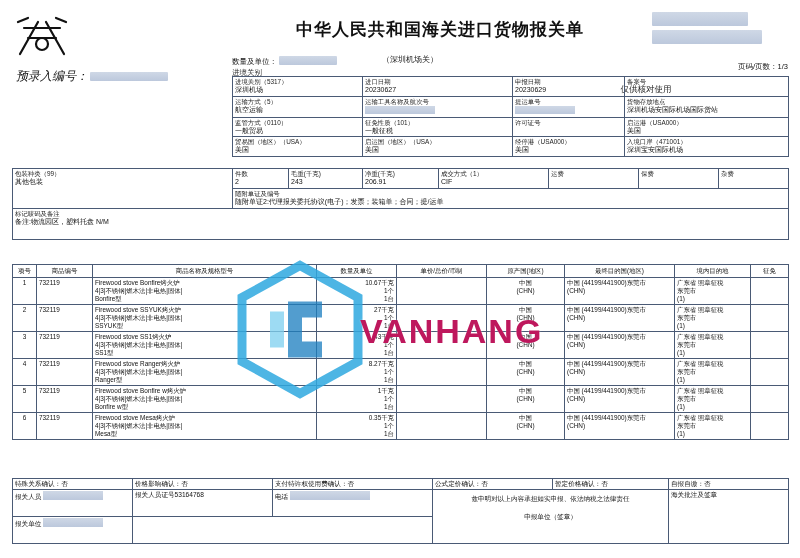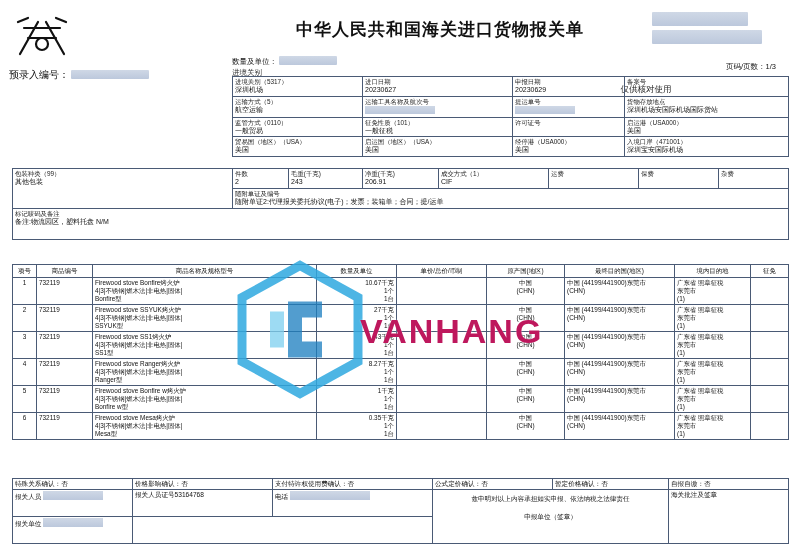--- a/index.html
+++ b/index.html
@@ -34,25 +34,25 @@
 
   .subtitle{
     position:absolute;left:260px;top:54px;width:300px;text-align:center;
     font-size:8px;color:#222;
   }
   .stamp{
     position:absolute;left:586px;top:52px;width:120px;text-align:center;
     font-size:8.5px;color:#222;margin-top:32px;
   }
   .pagenum{
-    position:absolute;right:24px;top:62px;font-size:7.5px;
+    position:absolute;right:12px;top:62px;font-size:7.5px;
   }
 
   
-  .preentry{position:absolute;left:9px;top:68px;font-size:10px;}
+  .preentry{position:absolute;left:16px;top:68px;font-size:12px;font-style:italic;}
   .preentry .redact{width:78px;height:9px;vertical-align:-1px;margin-left:2px;}
   .customs-field{position:absolute;left:232px;top:56px;font-size:7.5px;}
   .customs-field .redact{width:58px;height:9px;vertical-align:-1px;margin-left:2px;}
   .airport{position:absolute;left:232px;top:68px;font-size:7.5px;color:#333;}
 
   
   .grid{position:absolute;border-collapse:collapse;table-layout:fixed;}
   .grid td{
     border:0.6px solid #4a5a75;
     vertical-align:top;
@@ -107,20 +107,21 @@
         <path d="M4 8 L14 4"></path>
         <path d="M52 8 L42 4"></path>
       </g>
     </svg>
   </div>
 
   <div class="doc-title">中华人民共和国海关进口货物报关单</div>
   <div class="redact hdr-redact1"></div>
   <div class="redact hdr-redact2"></div>
 
+  <div class="subtitle">（深圳机场关）</div>
   <div class="stamp">仅供核对使用</div>
   <div class="pagenum">页码/页数：1/3</div>
 
   <div class="preentry">
     <span>预录入编号：</span><span class="redact"></span>
   </div>
   <div class="customs-field">
     <span>数量及单位：</span><span class="redact"></span>
   </div>
   <div class="airport">进境关别</div>

